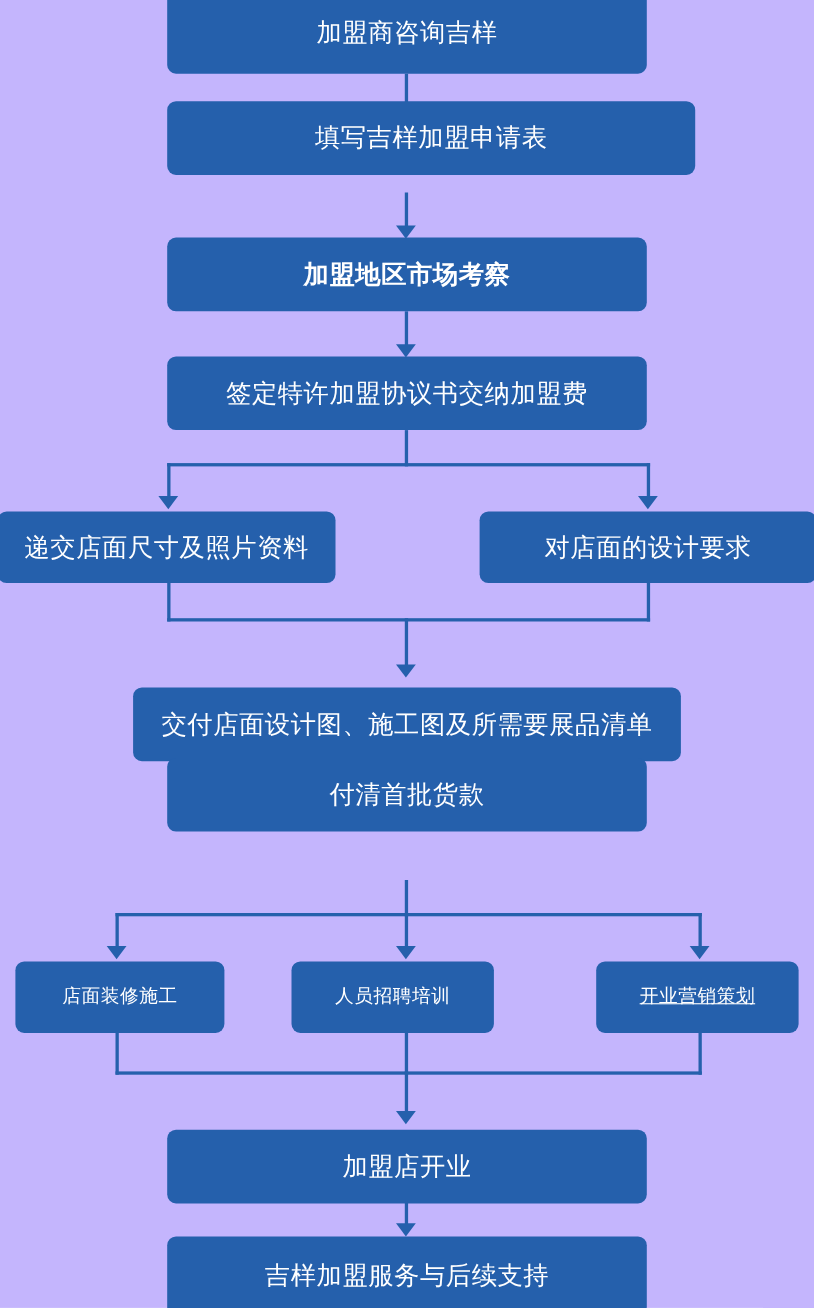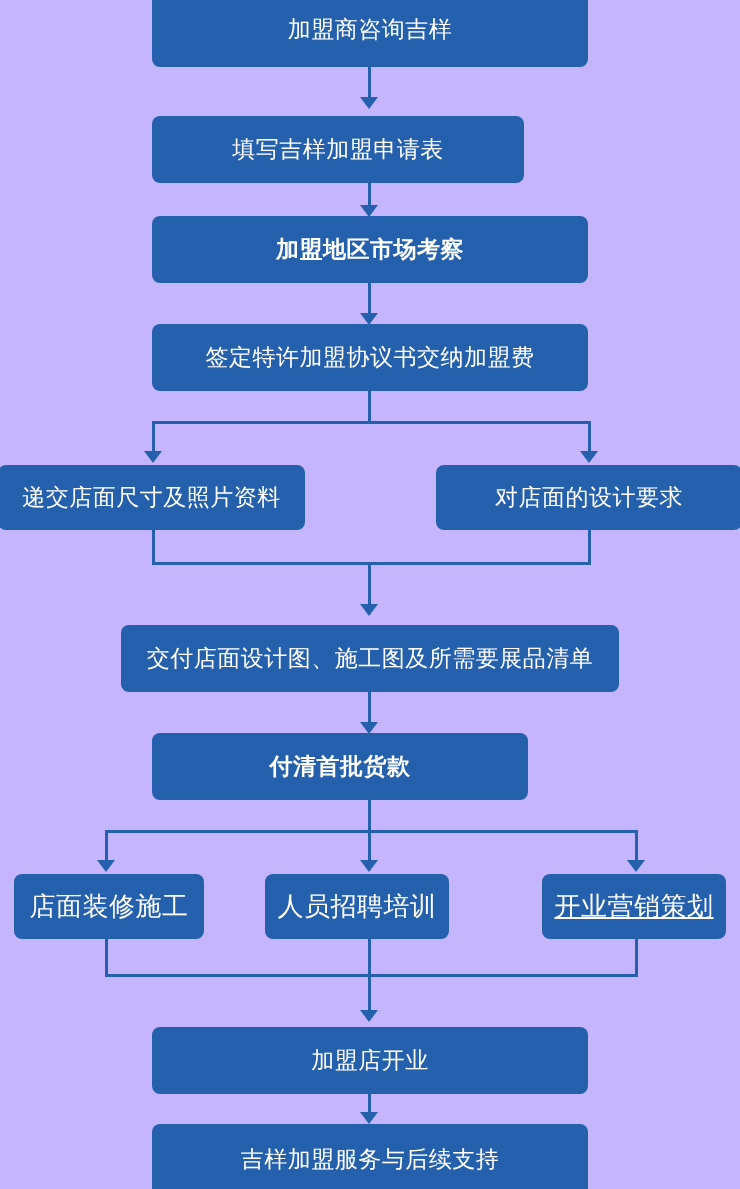--- a/index.html
+++ b/index.html
@@ -25,21 +25,21 @@
     justify-content: center;
     text-align: center;
     font-size: 23px;
     line-height: 1.2;
     letter-spacing: 0.5px;
     box-sizing: border-box;
     padding: 0 10px;
     white-space: nowrap;
     z-index: 2;
   }
-  .node.small { font-size: 26px; text-align: center; }
+  .node.small { font-size: 17px; text-align: center; }
   .conn {
     position: absolute;
     background: #2560ac;
     z-index: 1;
   }
   .vline { width: 3px; }
   .hline { height: 3px; }
   .arrowhead {
     position: absolute;
     width: 0;
@@ -55,21 +55,21 @@
 
 <div id="canvas">
 
   <div class="node" style="left:152px; top:-8px; width:436px; height:75px;">
     <span>加盟商咨询吉样</span>
   </div>
 
   <div class="conn vline" style="left:368px; top:67px; height:32px;"></div>
   <div class="arrowhead" style="left:360px; top:97px;"></div>
 
-  <div class="node" style="left:152px; top:116px; width:372px; height:67px;">
+  <div class="node" style="left:152px; top:92px; width:480px; height:67px;">
     <span>填写吉样加盟申请表</span>
   </div>
 
   <div class="conn vline" style="left:368px; top:175px; height:32px;"></div>
   <div class="arrowhead" style="left:360px; top:205px;"></div>
 
   <div class="node" style="left:152px; top:216px; width:436px; height:67px;font-weight:bold;">
     <span>加盟地区市场考察</span>
   </div>
 
@@ -101,21 +101,21 @@
   <div class="conn vline" style="left:368px; top:562px; height:44px;"></div>
   <div class="arrowhead" style="left:360px; top:604px;"></div>
 
   <div class="node" style="left:121px; top:625px; width:498px; height:67px;">
     <span>交付店面设计图、施工图及所需要展品清单</span>
   </div>
 
   <div class="conn vline" style="left:368px; top:692px; height:32px;"></div>
   <div class="arrowhead" style="left:360px; top:722px;"></div>
 
-  <div class="node" style="left:152px; top:733px; width:376px; height:67px;font-weight:bold;">
+  <div class="node" style="left:152px; top:689px; width:436px; height:67px;">
     <span>付清首批货款</span>
   </div>
 
   <div class="conn vline" style="left:368px; top:800px; height:33px;"></div>
   <div class="conn hline" style="left:105px; top:830px; width:533px;"></div>
   <div class="conn vline" style="left:105px; top:830px; height:32px;"></div>
   <div class="arrowhead" style="left:97px; top:860px;"></div>
   <div class="conn vline" style="left:368px; top:830px; height:32px;"></div>
   <div class="arrowhead" style="left:360px; top:860px;"></div>
   <div class="conn vline" style="left:635px; top:830px; height:32px;"></div>

